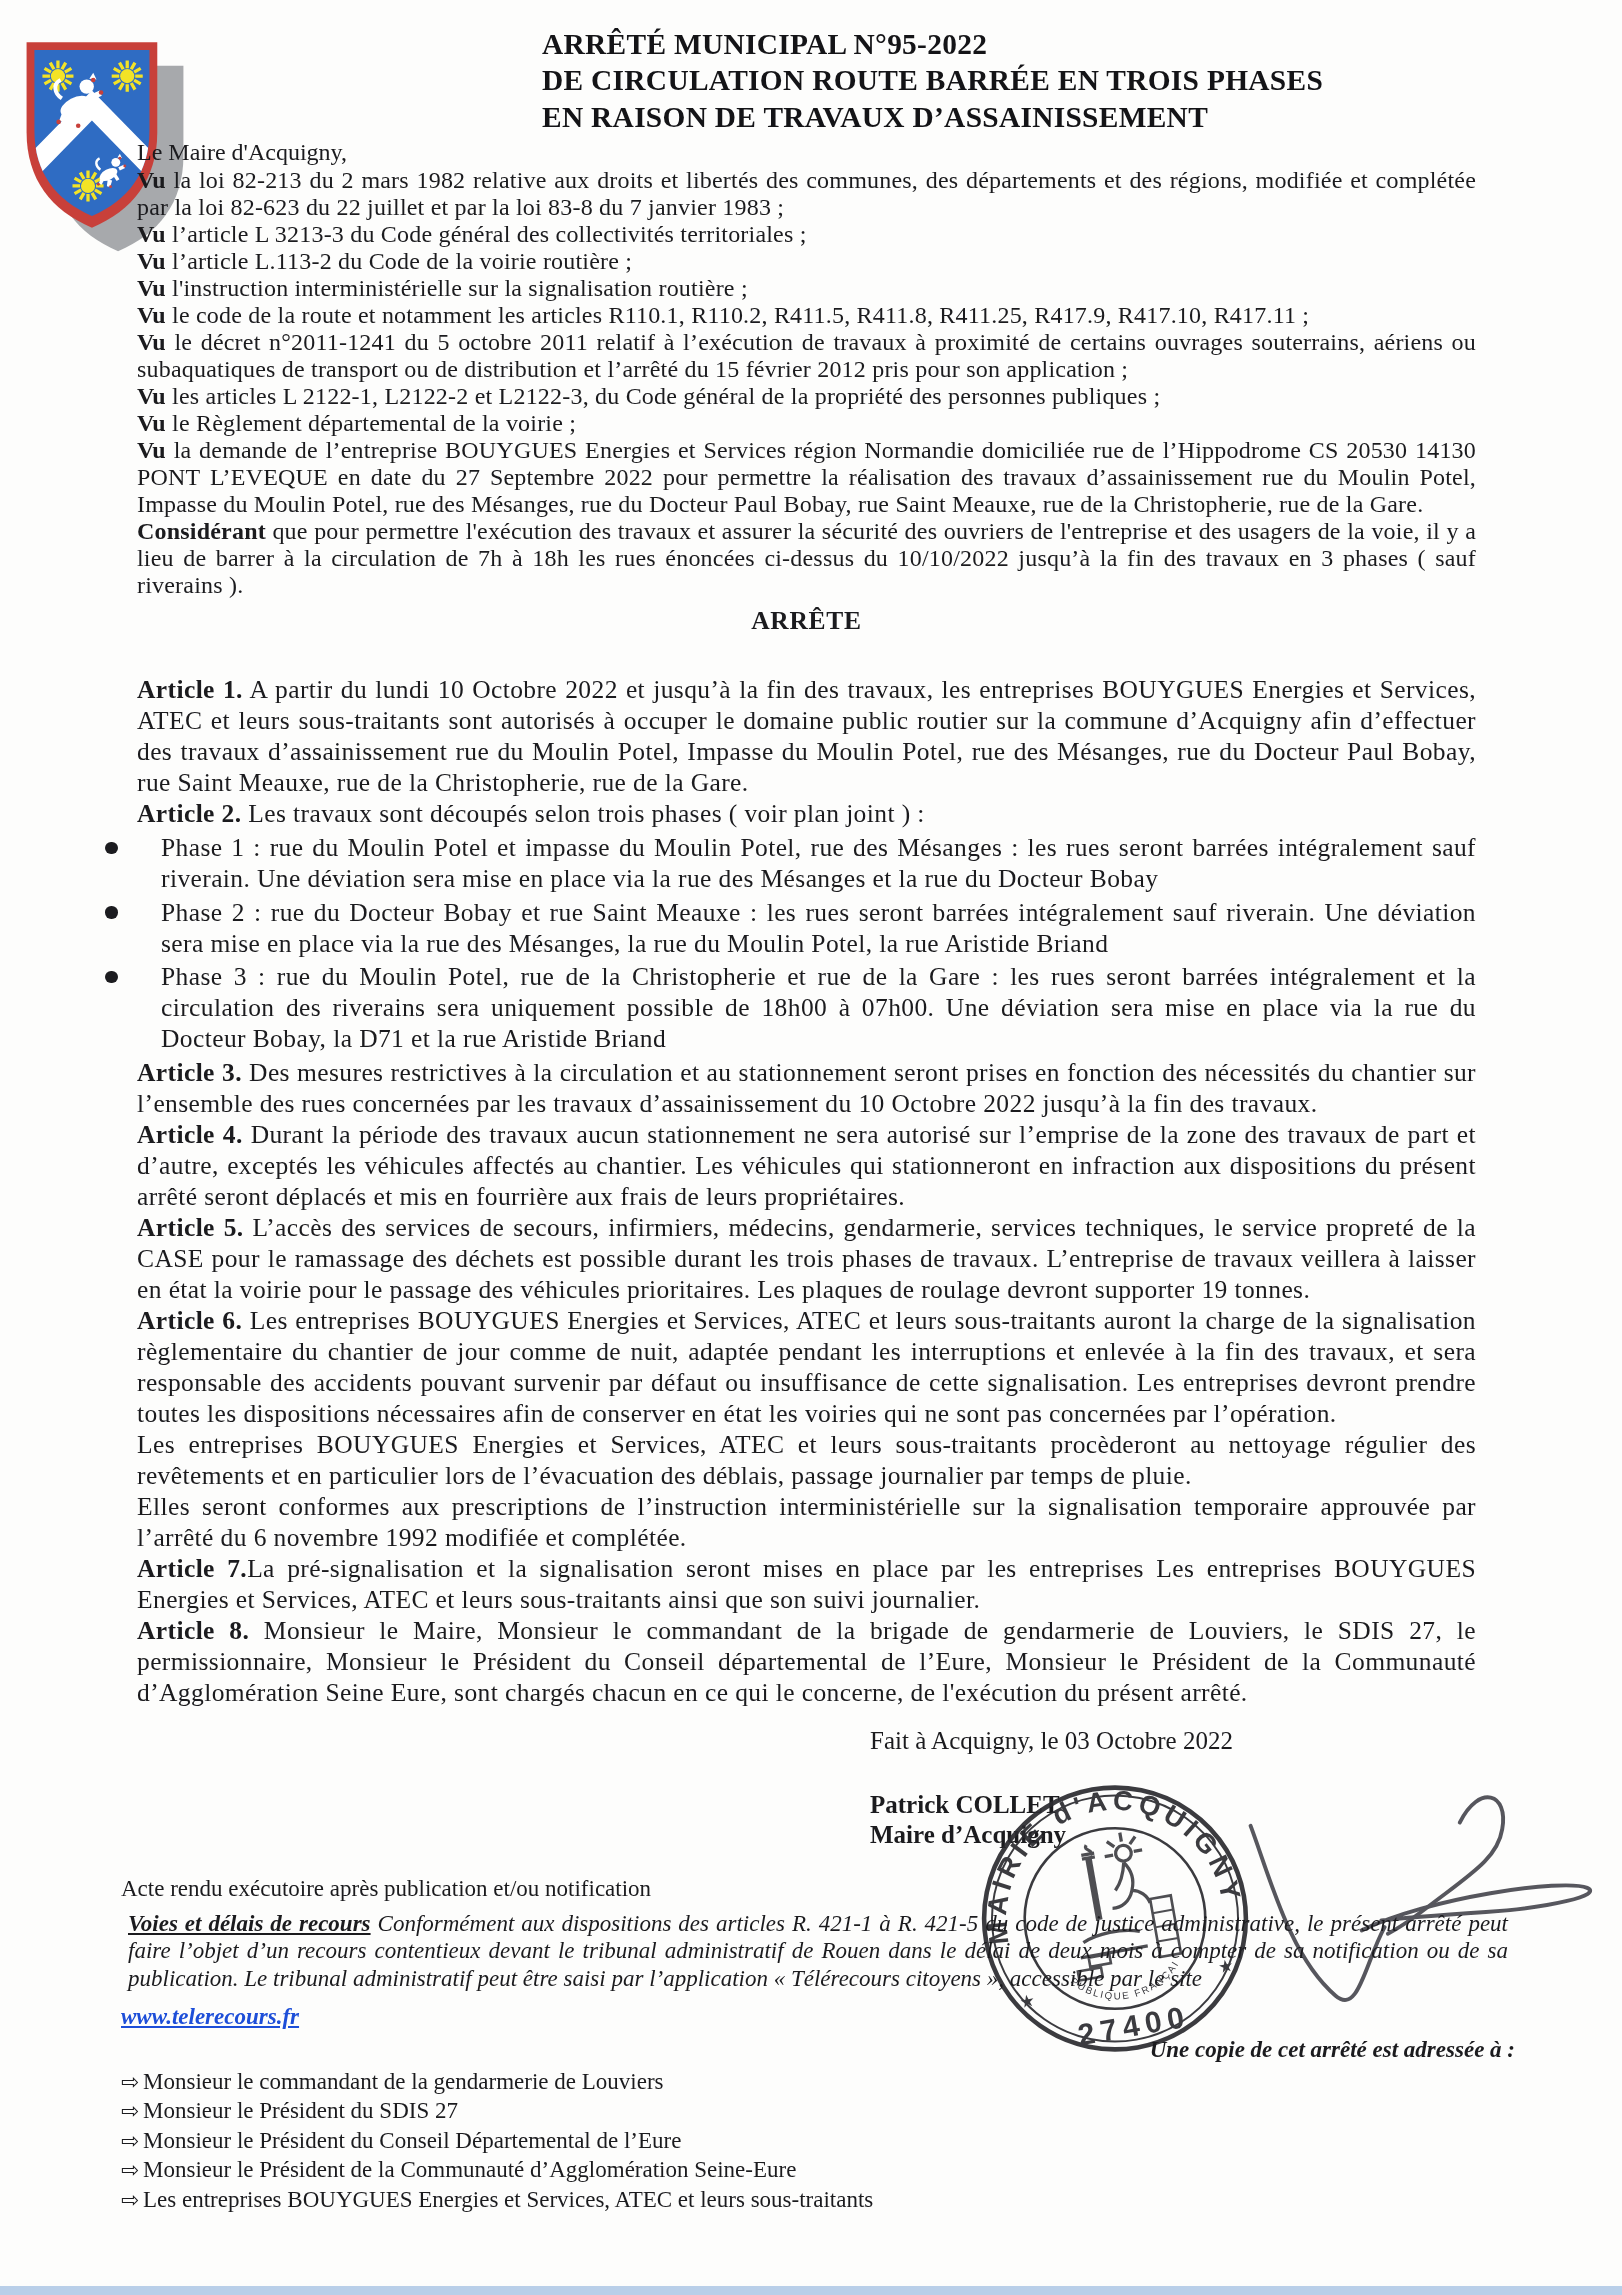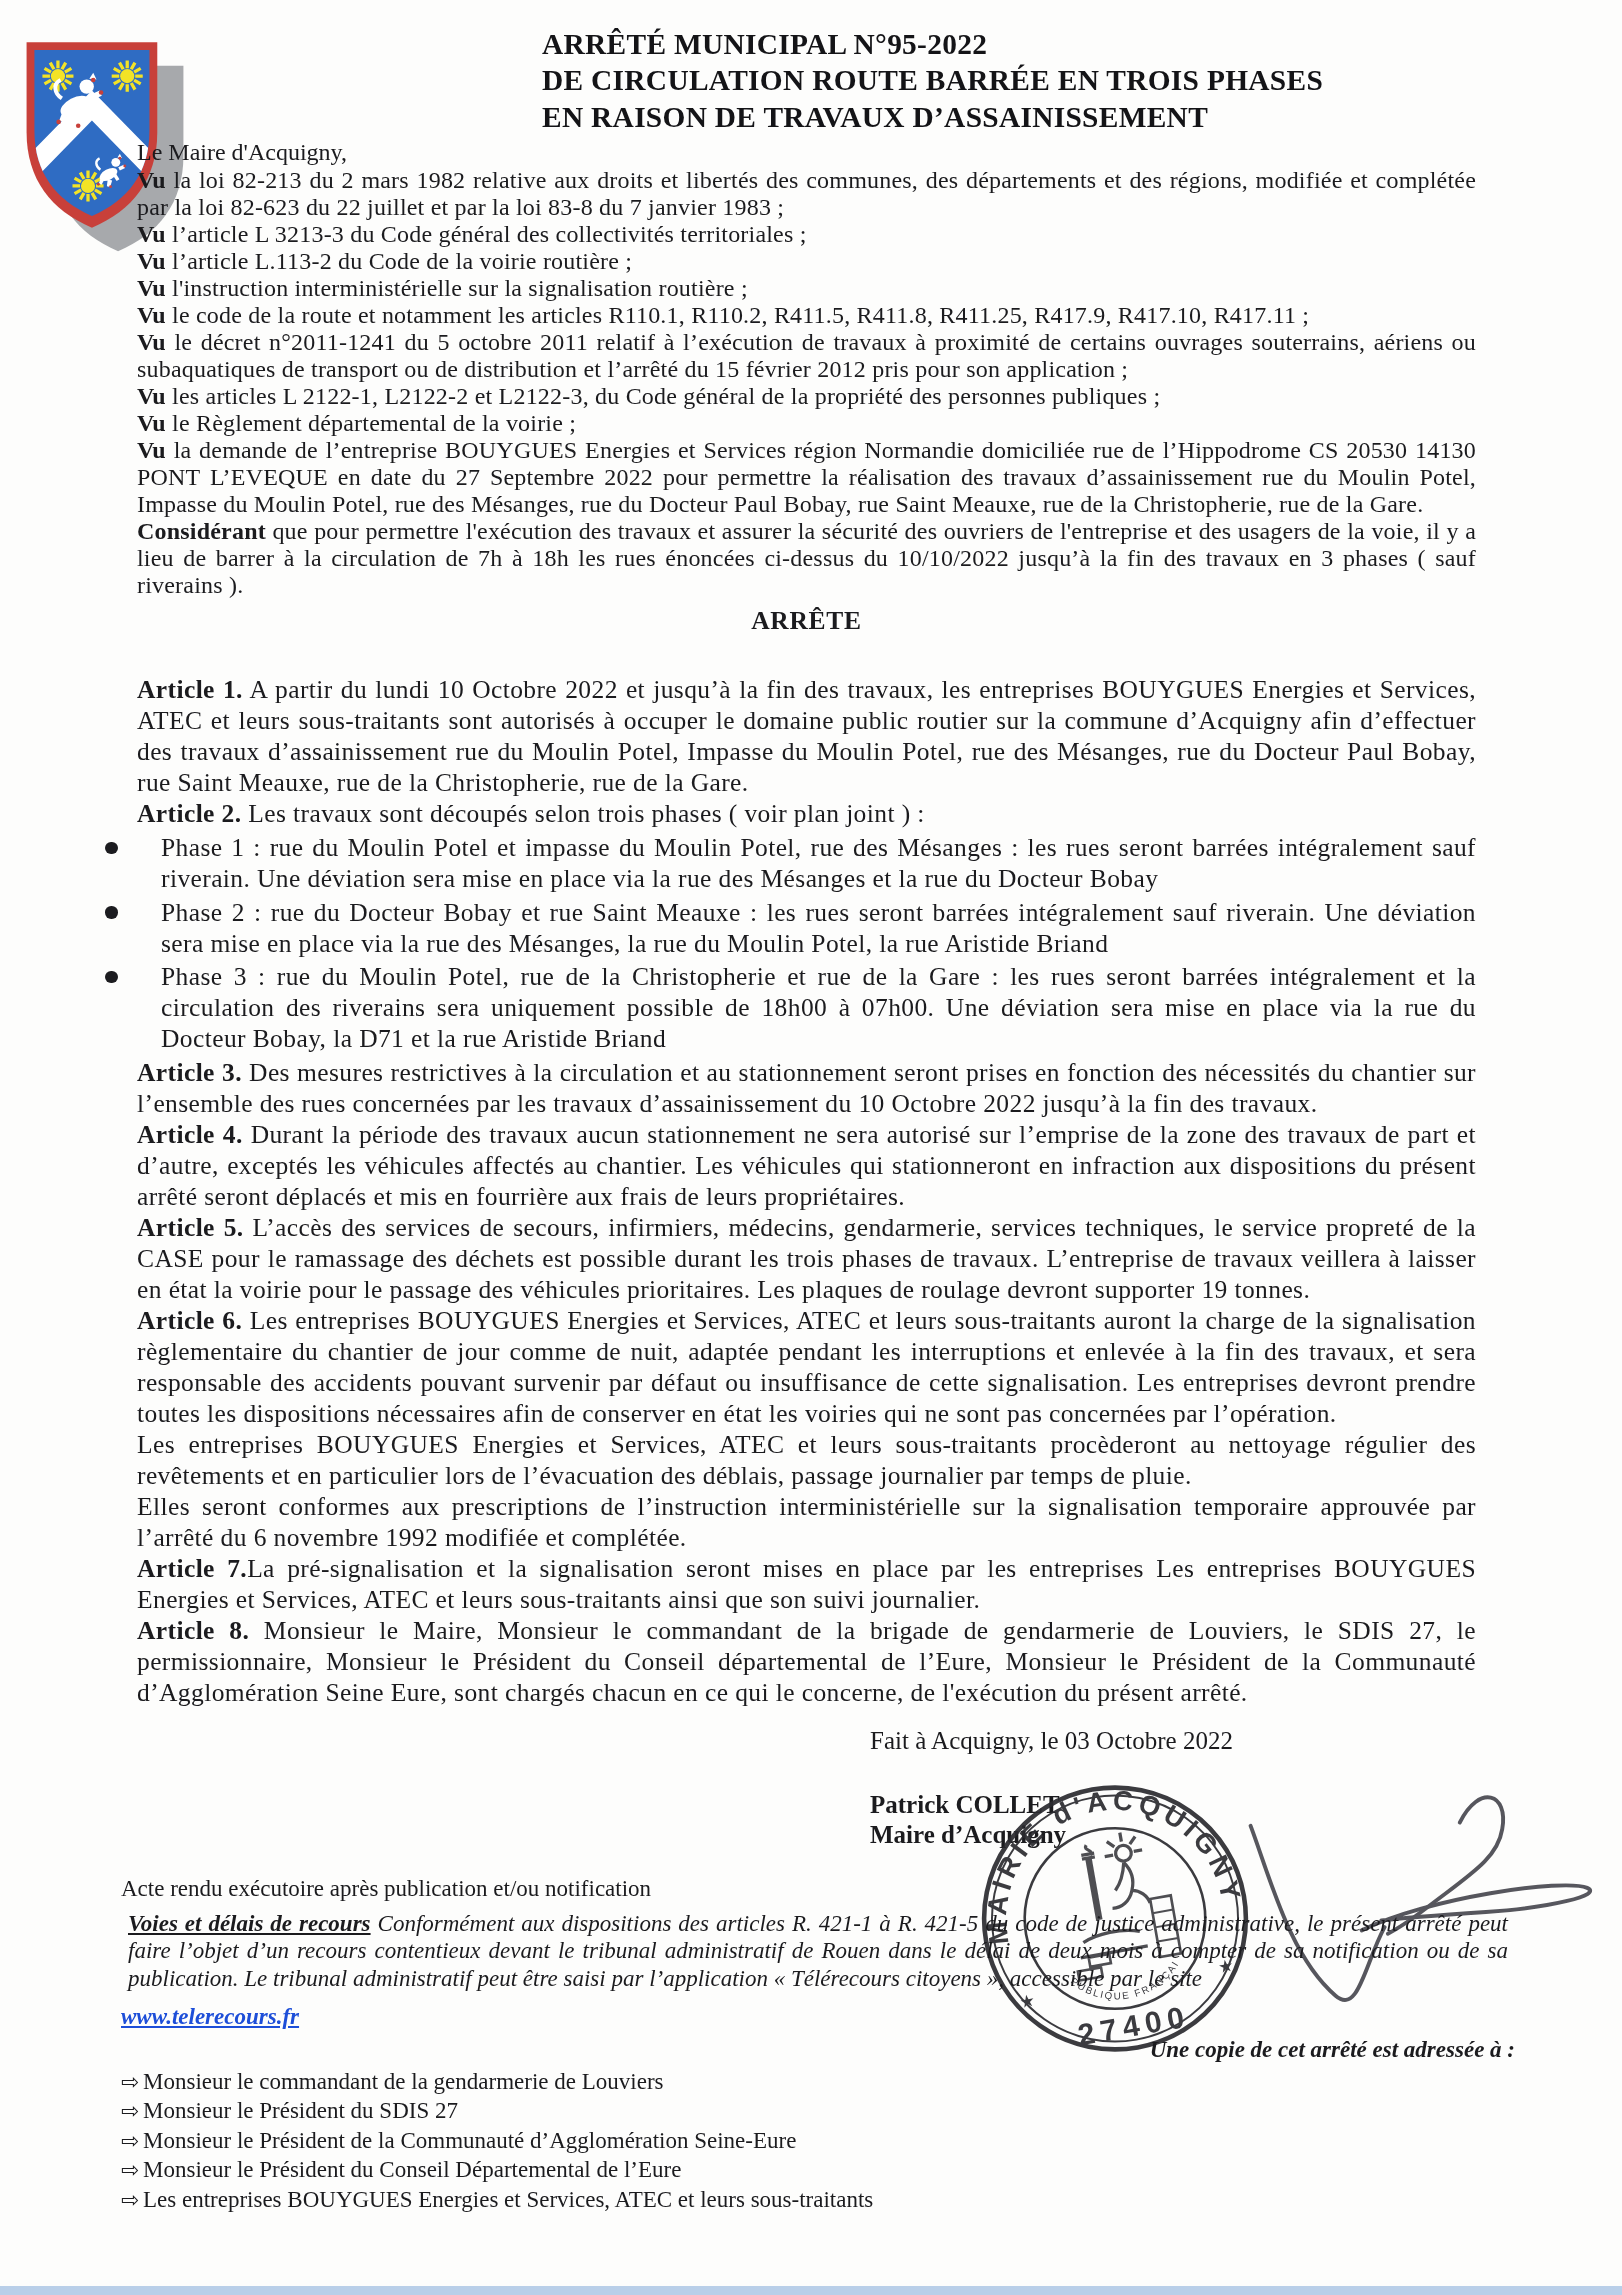--- a/index.html
+++ b/index.html
@@ -200,20 +200,20 @@
     </g>
   </svg>
 
   <div class="footer">
     <p class="exec">Acte rendu exécutoire après publication et/ou notification</p>
     <p class="recours"><span class="rlead">Voies et délais de recours</span><span> Conformément aux dispositions des articles R. 421-1 à R. 421-5 du code de justice administrative, le présent arrêté peut faire l’objet d’un recours contentieux devant le tribunal administratif de Rouen dans le délai de deux mois à compter de sa notification ou de sa publication. Le tribunal administratif peut être saisi par l’application « Télérecours citoyens », accessible par le site</span></p>
     <a class="weblink" href="#">www.telerecours.fr</a>
     <p class="copylead">Une copie de cet arrêté est adressée à :</p>
     <p class="recipient"><span class="arrow">⇨</span><span>Monsieur le commandant de la gendarmerie de Louviers</span></p>
     <p class="recipient"><span class="arrow">⇨</span><span>Monsieur le Président du SDIS 27</span></p>
+    <p class="recipient"><span class="arrow">⇨</span><span>Monsieur le Président du Conseil Départemental de l’Eure</span></p>
     <p class="recipient"><span class="arrow">⇨</span><span>Monsieur le Président de la Communauté d’Agglomération Seine-Eure</span></p>
-    <p class="recipient"><span class="arrow">⇨</span><span>Monsieur le Président du Conseil Départemental de l’Eure</span></p>
     <p class="recipient"><span class="arrow">⇨</span><span>Les entreprises BOUYGUES Energies et Services, ATEC et leurs sous-traitants</span></p>
   </div>
 
   <div class="bottom-bar"></div>
 </div>
 
 
 </body></html>

